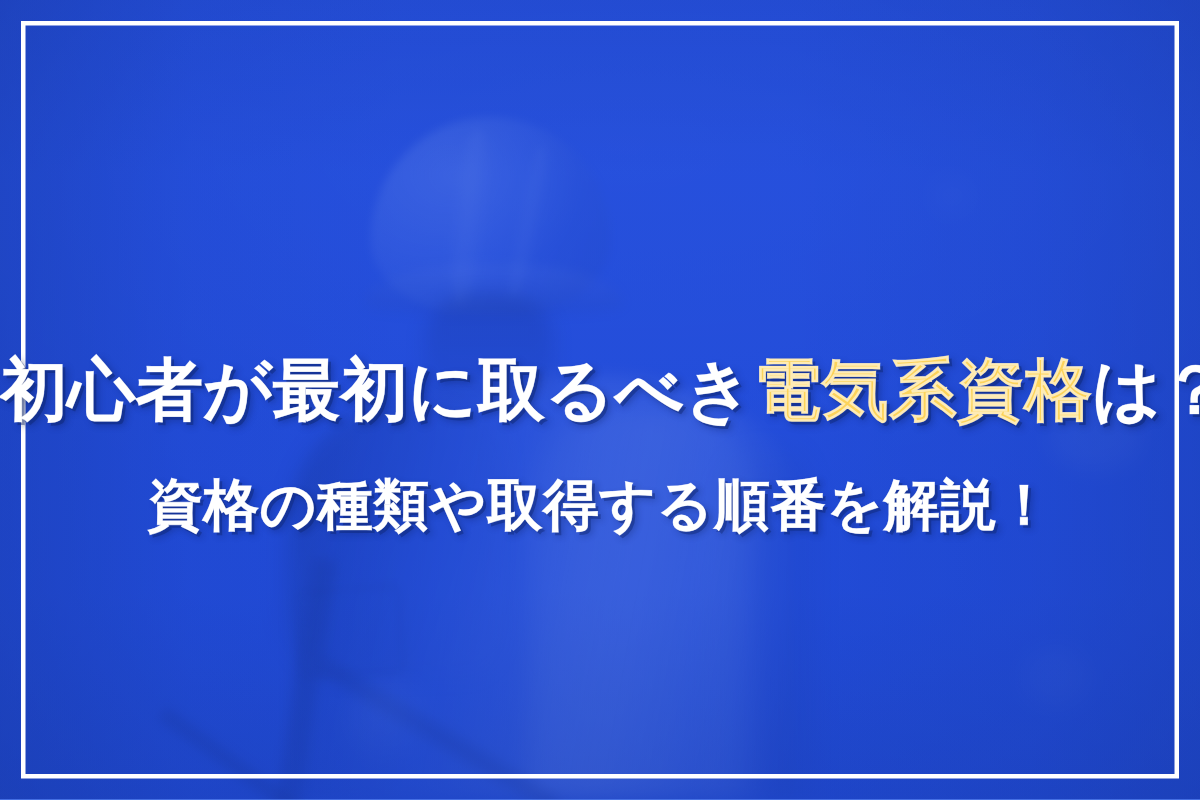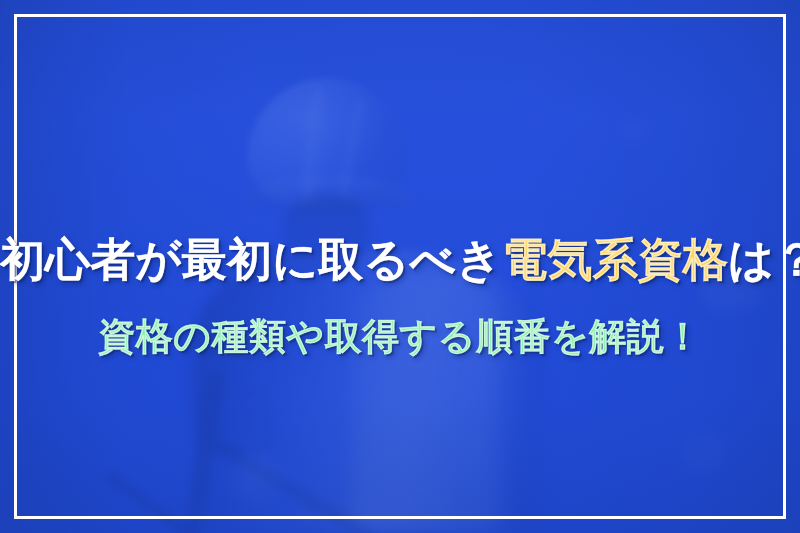--- a/index.html
+++ b/index.html
@@ -217,21 +217,21 @@
   }
   .headline .hl{ color:#fcd35b; }
 
   .subline{
     margin:0;
     padding-top:29px;
     font-size:37px;
     line-height:1.2;
     font-weight:700;
     letter-spacing:.012em;
-    color:#86efac;
+    color:#ffffff;
     white-space:nowrap;
     text-shadow:
        2px 2px 0 rgba(12,36,108,.40),
        3px 3px 5px rgba(8,24,80,.32);
     -webkit-text-stroke:.4px rgba(255,255,255,.55);
   }
 </style>
 </head>
 <body>
 

